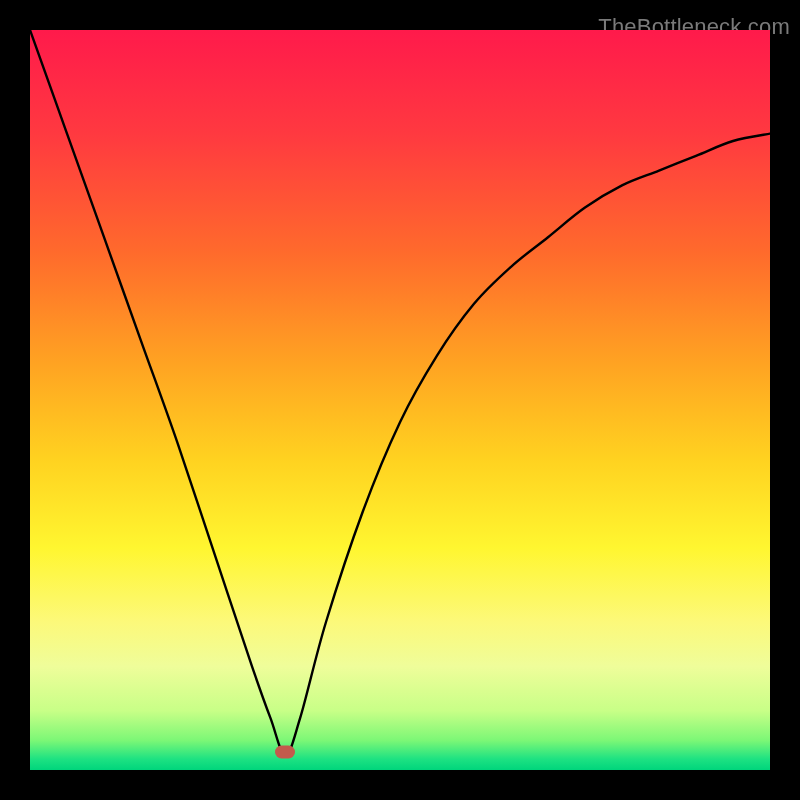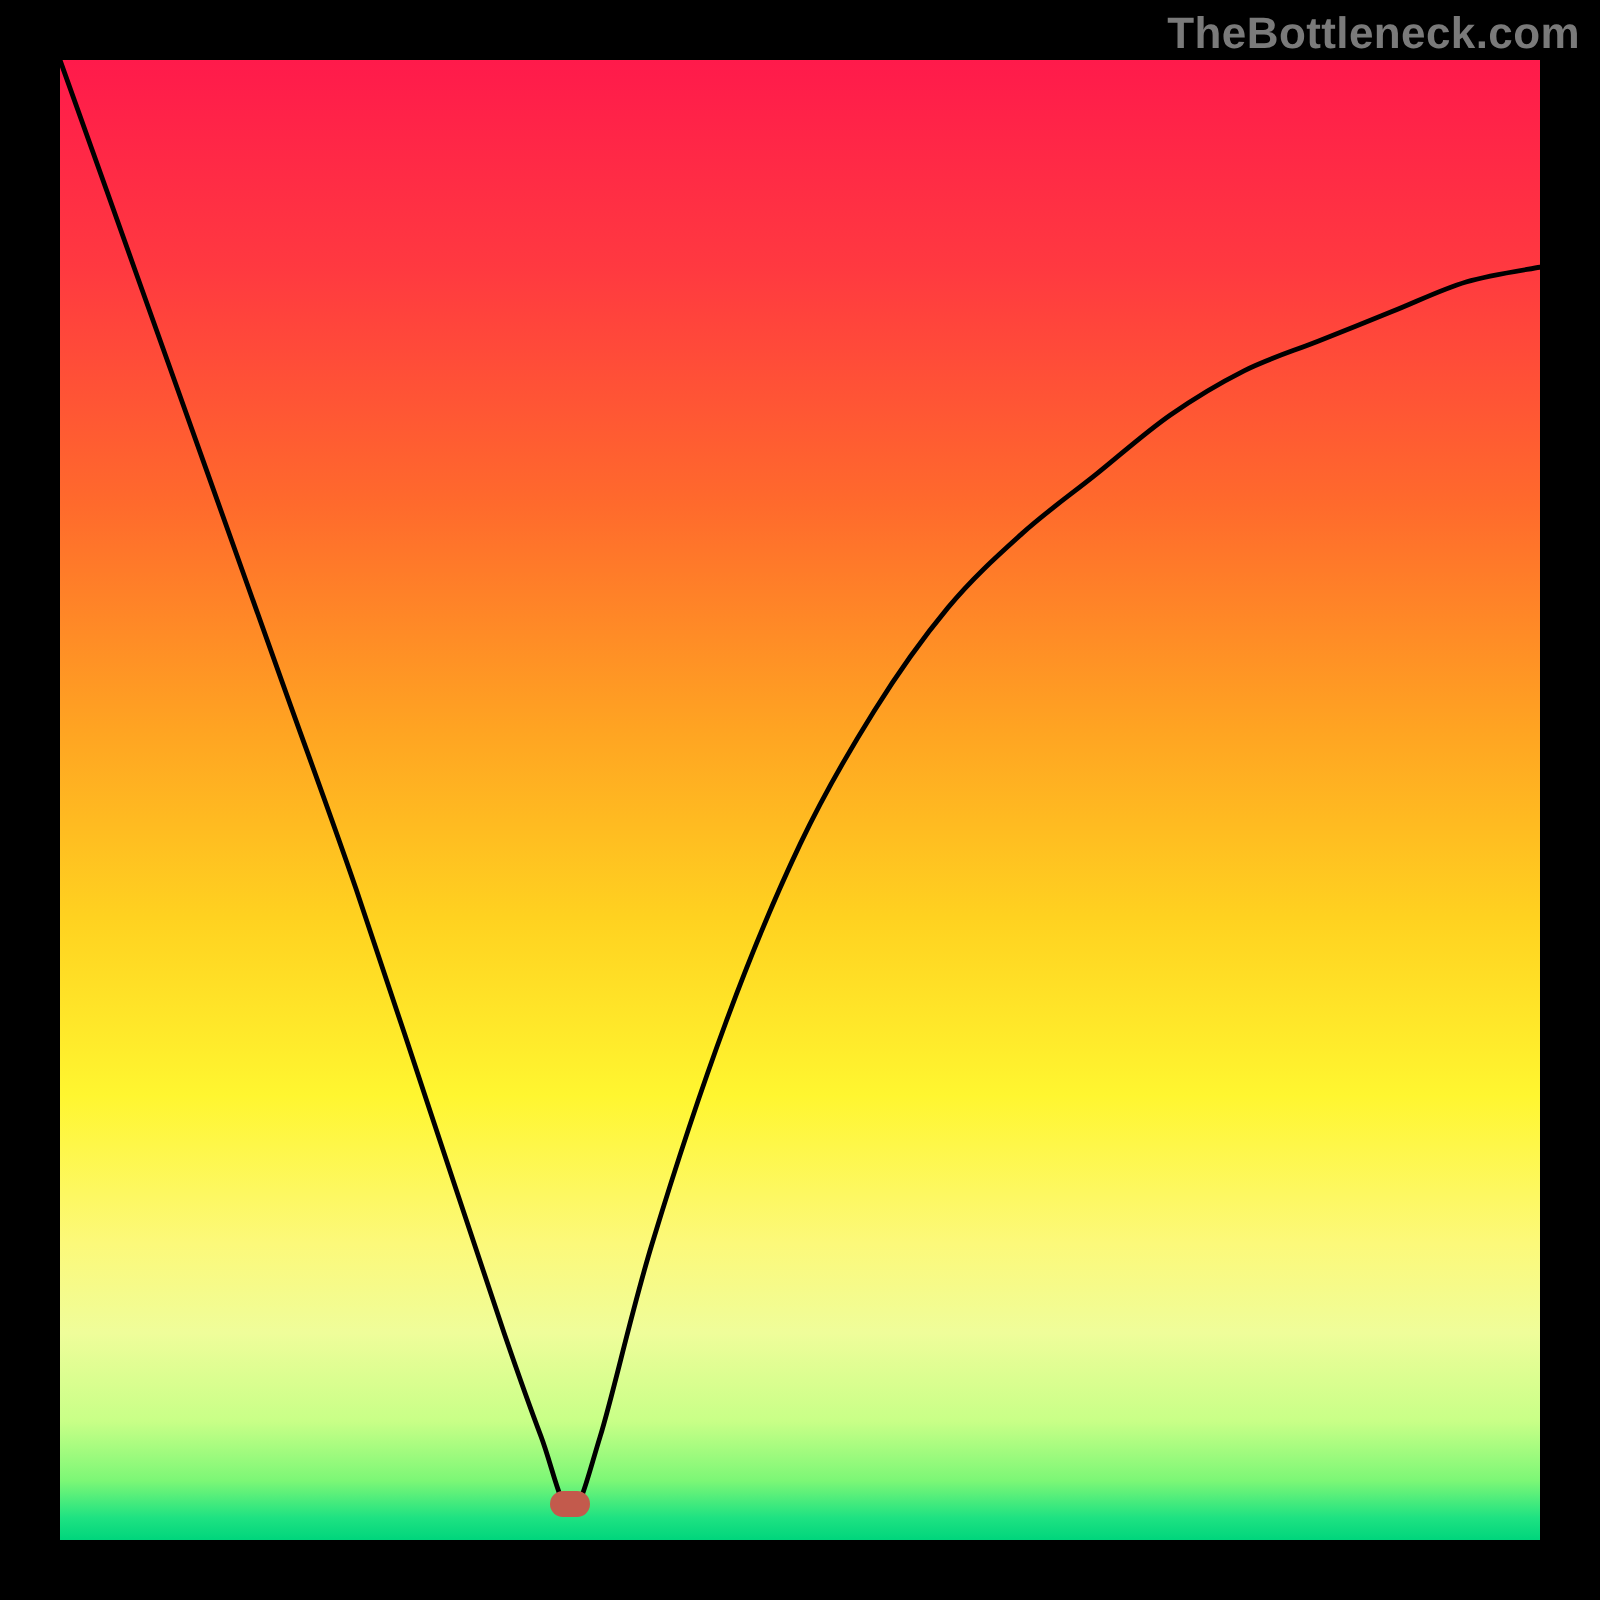--- a/index.html
+++ b/index.html
@@ -53,26 +53,26 @@
   .marker {
     position: absolute;
     width: 20px;
     height: 13px;
     border-radius: 7px;
     background: #c35a4c;
     transform: translate(-50%, -50%);
   }
   .watermark {
     position: absolute;
-    top: 4px;
+    top: 14px;
     right: 10px;
     color: #7a7a7a;
     font-size: 22px;
     letter-spacing: 0.2px;
-    font-weight: 700;
+    font-weight: 400;
     user-select: none;
   }
 </style>
 </head>
 <body>
 
 <div class="frame">
   <div class="watermark">TheBottleneck.com</div>
 
   <div class="plot">

